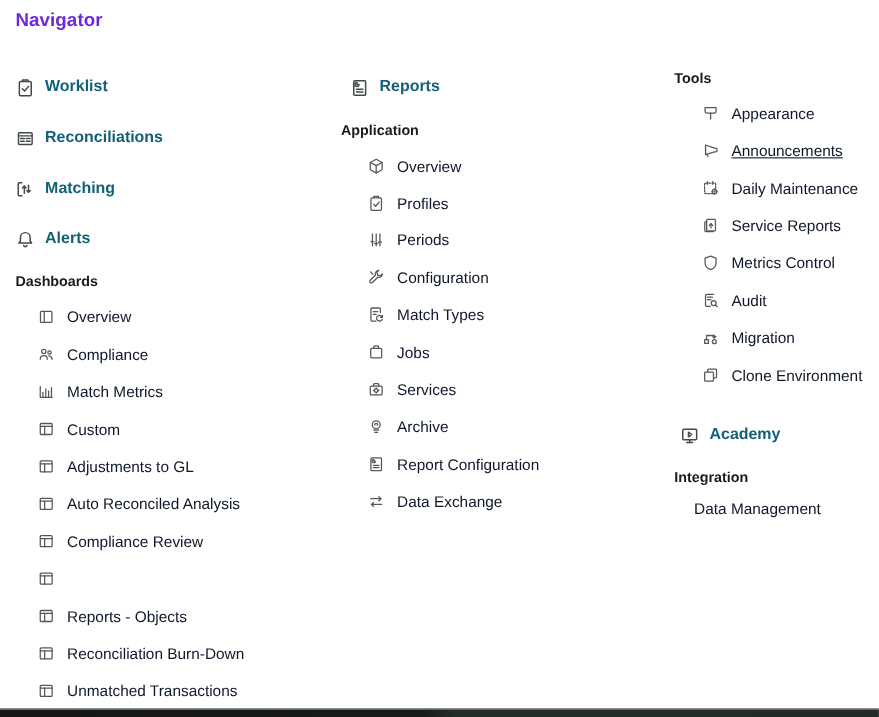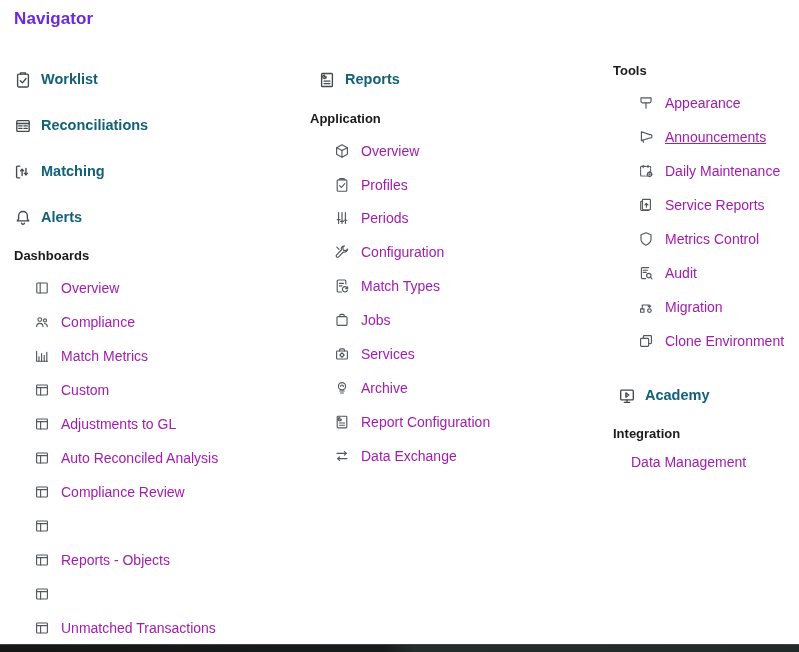--- a/index.html
+++ b/index.html
@@ -21,21 +21,21 @@
   }
   .row .icon{
     width:16px;height:16px;flex:0 0 auto;display:block;
     fill:none;stroke:#53585c;stroke-width:1.15;stroke-linecap:round;stroke-linejoin:round;
     margin-right:11px;
   }
   .row.top .icon{
     width:18px;height:18px;stroke:#43484b;stroke-width:1.2;margin-right:9px;
   }
   .link{
-    font-size:14px;color:#a21caf;white-space:nowrap;
+    font-size:14px;color:#0f172a;white-space:nowrap;
   }
   .row.top .link{
     font-size:14.5px;font-weight:700;color:#136079;
   }
   .underlined{text-decoration:underline;}
   .bottom-bar{
     position:absolute;left:0;right:0;bottom:0;height:7px;
     background:linear-gradient(90deg,#151717 0%,#181b1b 48%,#242c2c 52%,#212929 100%);
     border-top:1px solid #3a4441;
   }
@@ -165,20 +165,21 @@
     </svg>
   <span class="link">Reports - Objects</span>
 </a>
 
 <a class="row" style="left:34px;top:586px">
   <svg class="icon" viewBox="0 0 16 16">
       <rect x="2.6" y="3" width="10.8" height="10" rx="0.8"></rect>
       <path d="M2.6 5.6h10.8"></path>
       <path d="M6.6 5.6V13"></path>
     </svg>
+  <span class="link">Reconciliation Burn-Down</span>
 </a>
 
 <a class="row" style="left:34px;top:620px">
   <svg class="icon" viewBox="0 0 16 16">
       <rect x="2.6" y="3" width="10.8" height="10" rx="0.8"></rect>
       <path d="M2.6 5.6h10.8"></path>
       <path d="M6.6 5.6V13"></path>
     </svg>
   <span class="link">Unmatched Transactions</span>
 </a>

